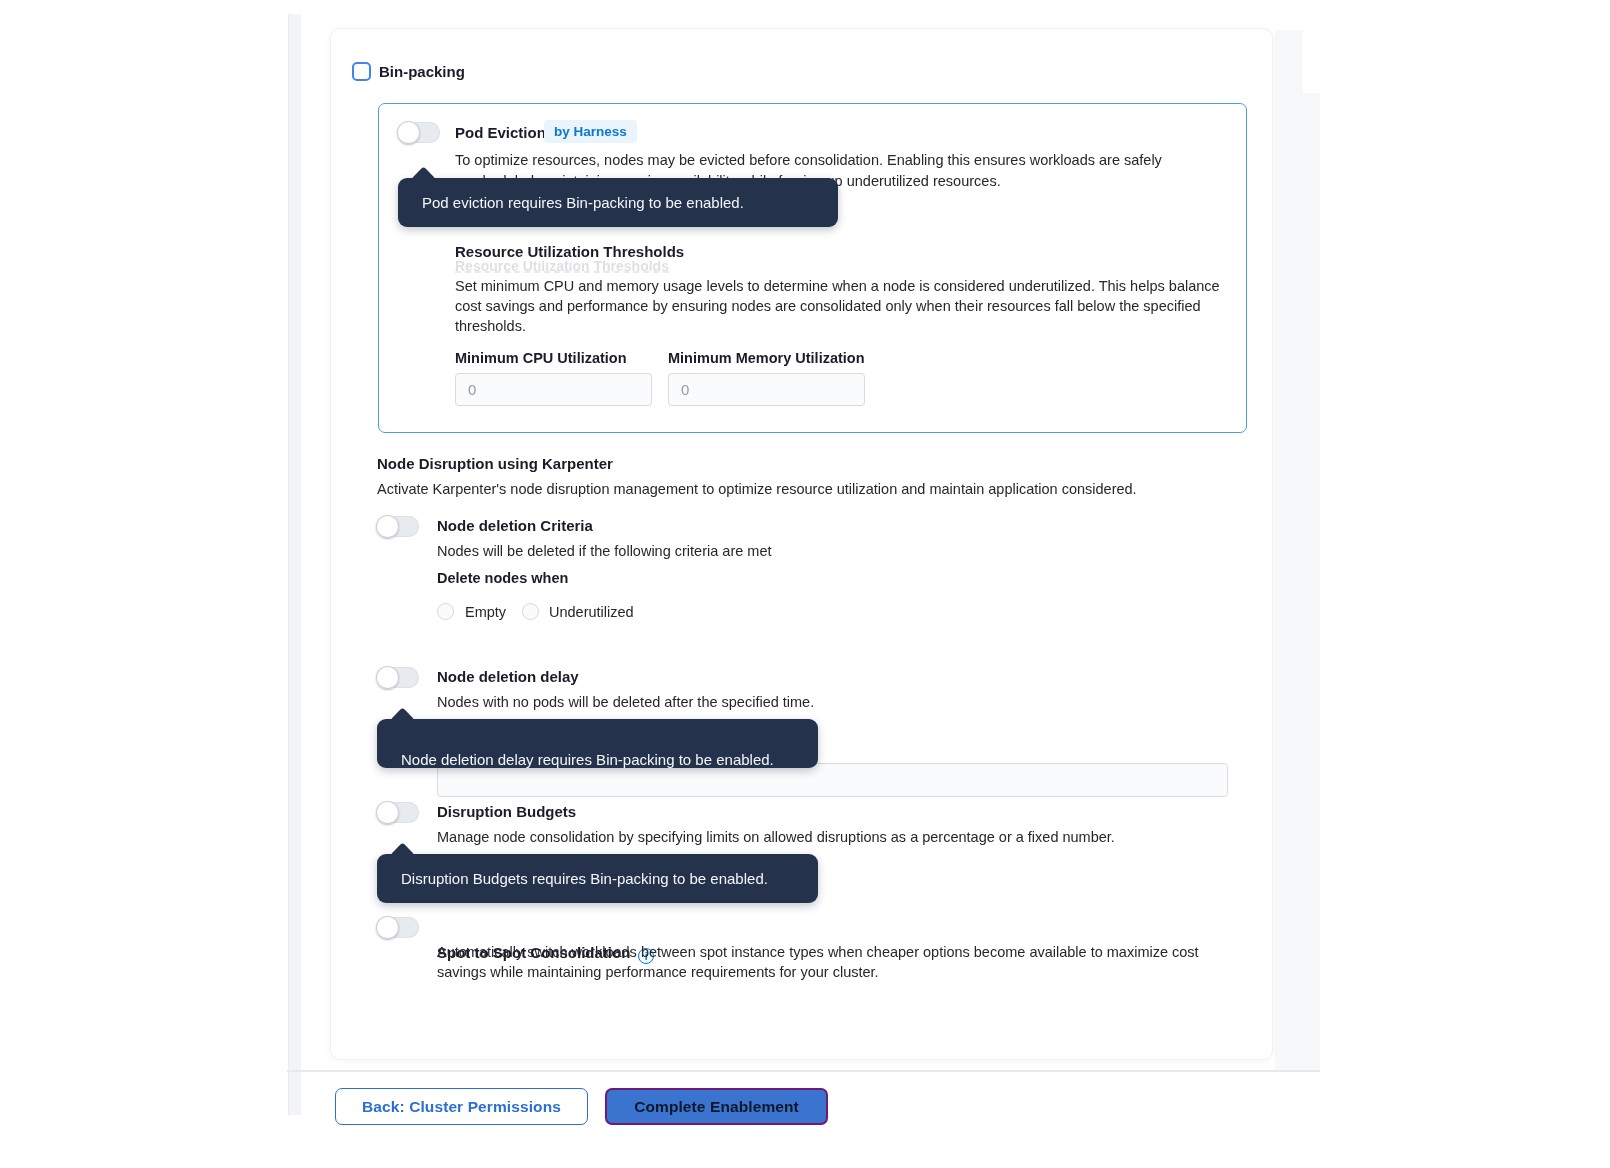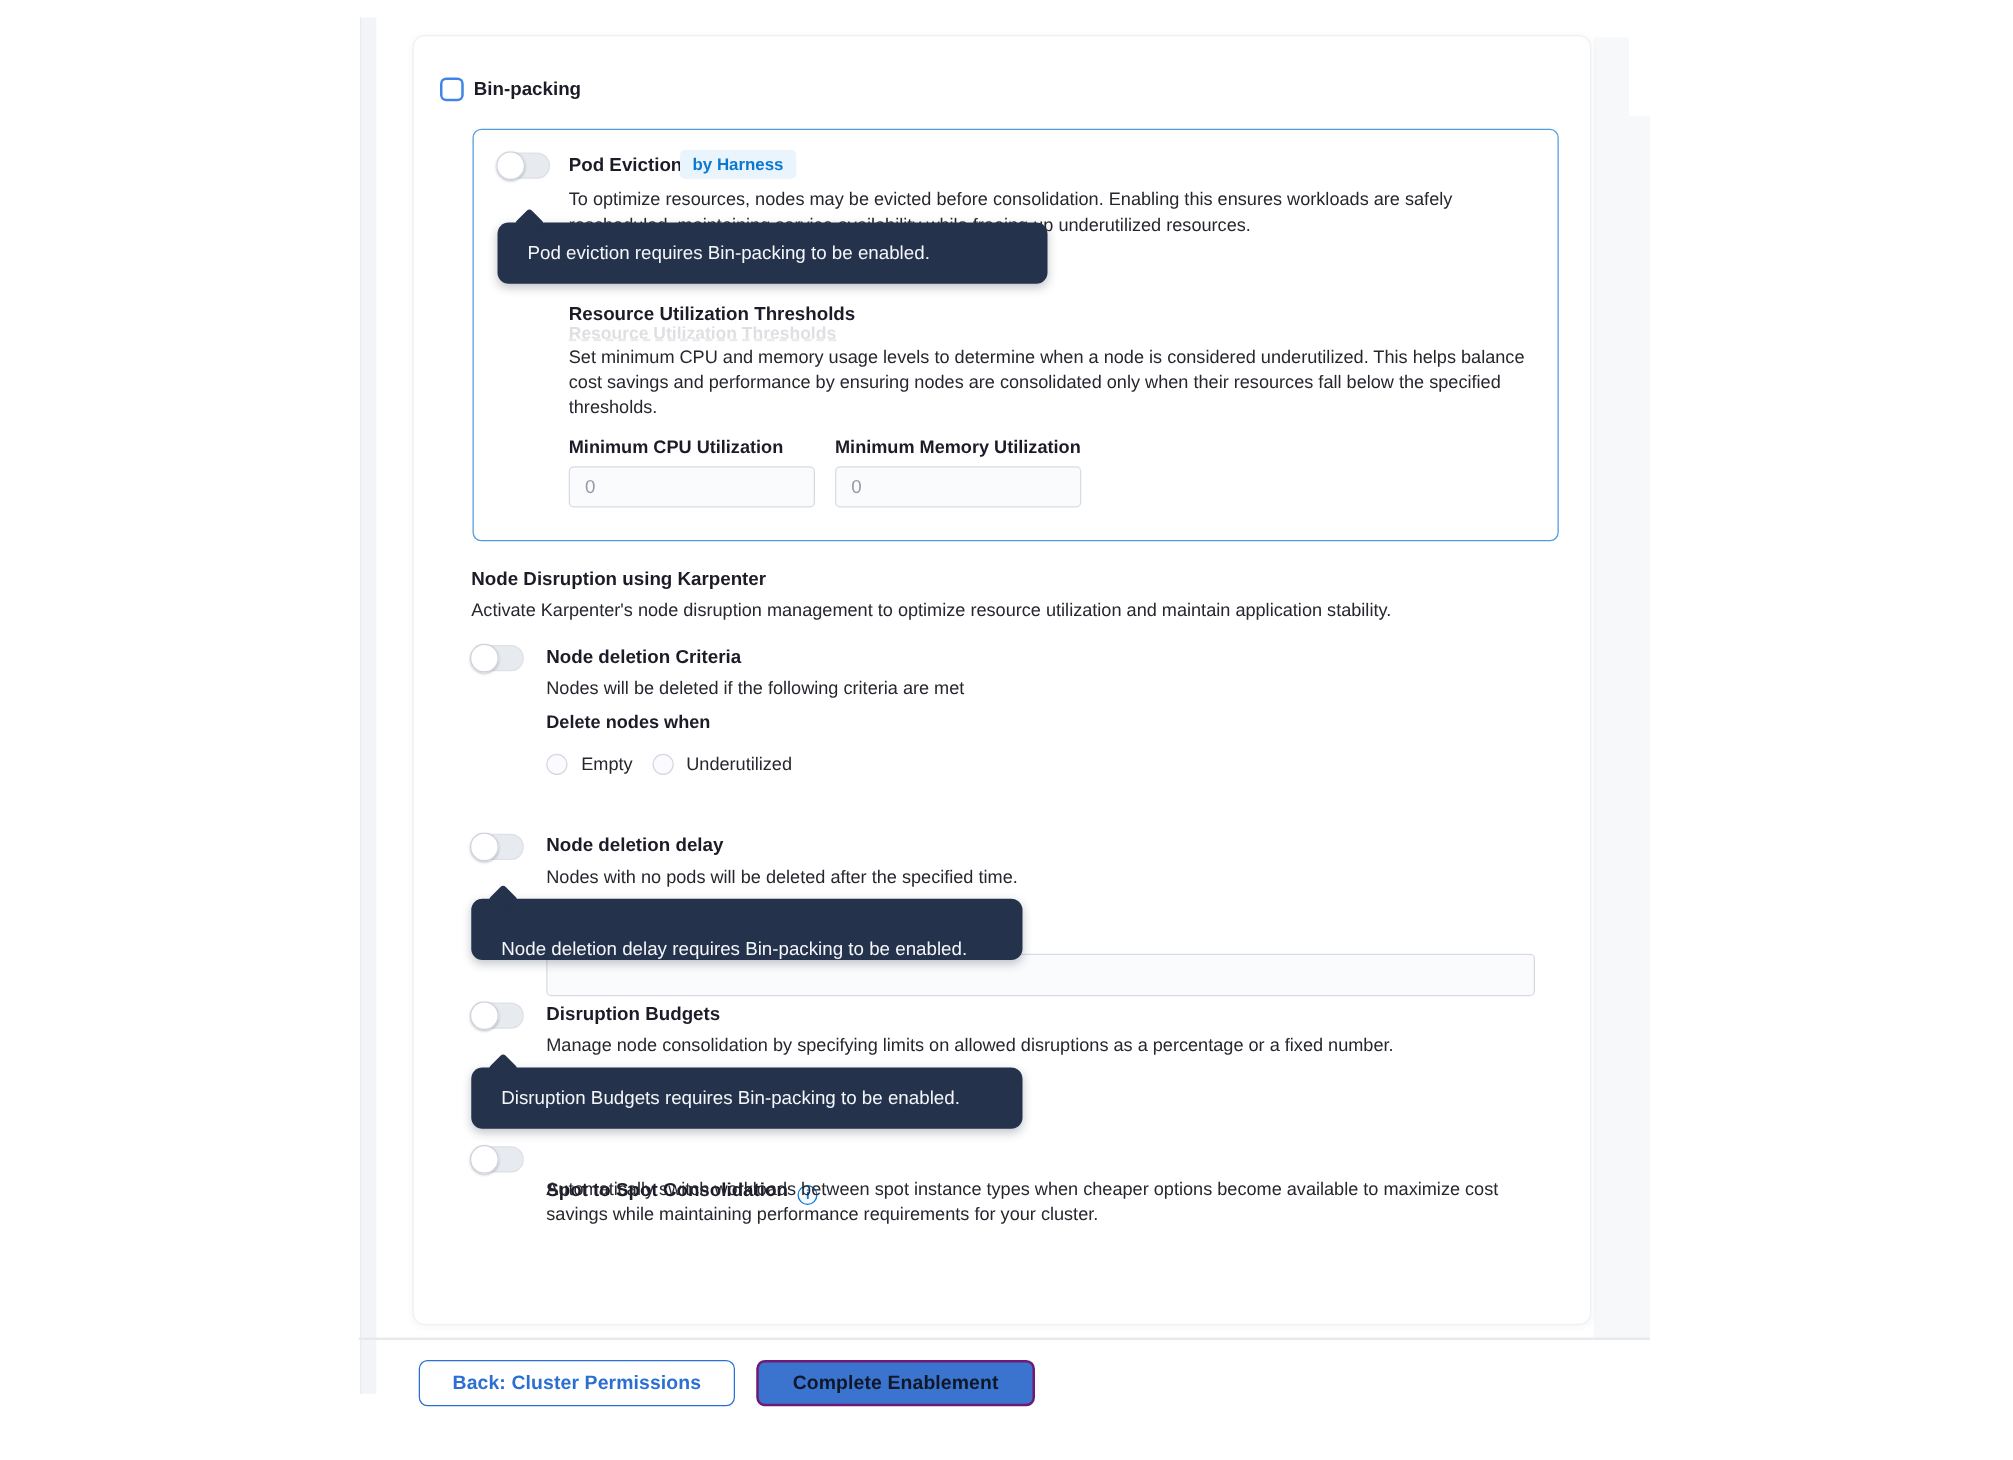--- a/index.html
+++ b/index.html
@@ -85,21 +85,21 @@
   <div class="abs section-title" style="left:455px; top:243px;">Resource Utilization Thresholds</div>
   <div class="abs ghost-heading" style="left:455px; top:261px;">Resource Utilization Thresholds</div>
   <div class="abs body-text" style="left:455px; top:276px; width:786px;">Set minimum CPU and memory usage levels to determine when a node is considered underutilized. This helps balance cost savings and performance by ensuring nodes are consolidated only when their resources fall below the specified thresholds.</div>
 
   <div class="abs field-label" style="left:455px; top:350px;">Minimum CPU Utilization</div>
   <div class="abs field-label" style="left:668px; top:350px;">Minimum Memory Utilization</div>
   <input class="abs text-input" style="left: 455px; top: 373px; width: 197px;" placeholder="0">
   <input class="abs text-input" style="left: 668px; top: 373px; width: 197px;" placeholder="0">
 
   <div class="abs section-title" style="left:377px; top:455px;">Node Disruption using Karpenter</div>
-  <div class="abs body-text" style="left:377px; top:479px;">Activate Karpenter's node disruption management to optimize resource utilization and maintain application stability.</div>
+  <div class="abs body-text" style="left:377px; top:479px;">Activate Karpenter's node disruption management to optimize resource utilization and maintain application considered.</div>
 
   <div class="toggle" style="left:377px; top:516px;"></div>
   <div class="abs row-title" style="left:437px; top:517px;">Node deletion Criteria</div>
   <div class="abs body-text" style="left:437px; top:541px;">Nodes will be deleted if the following criteria are met</div>
   <div class="abs field-label" style="left:437px; top:570px;">Delete nodes when</div>
 
   <div class="abs radio" style="left:437px; top:603px;"></div>
   <div class="abs radio-label" style="left:465px; top:604px;">Empty</div>
   <div class="abs radio" style="left:522px; top:603px;"></div>
   <div class="abs radio-label" style="left:549px; top:604px;">Underutilized</div>

